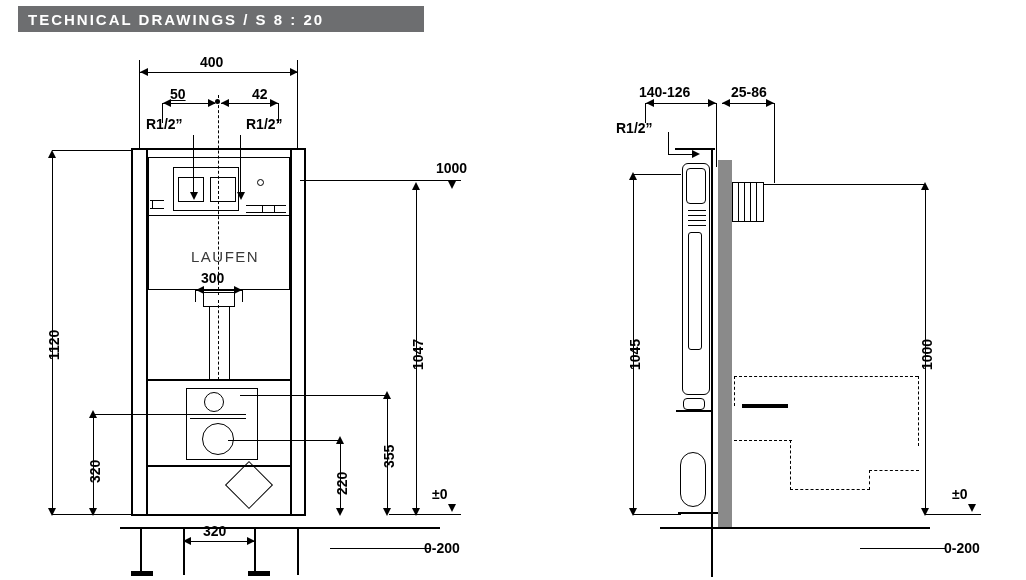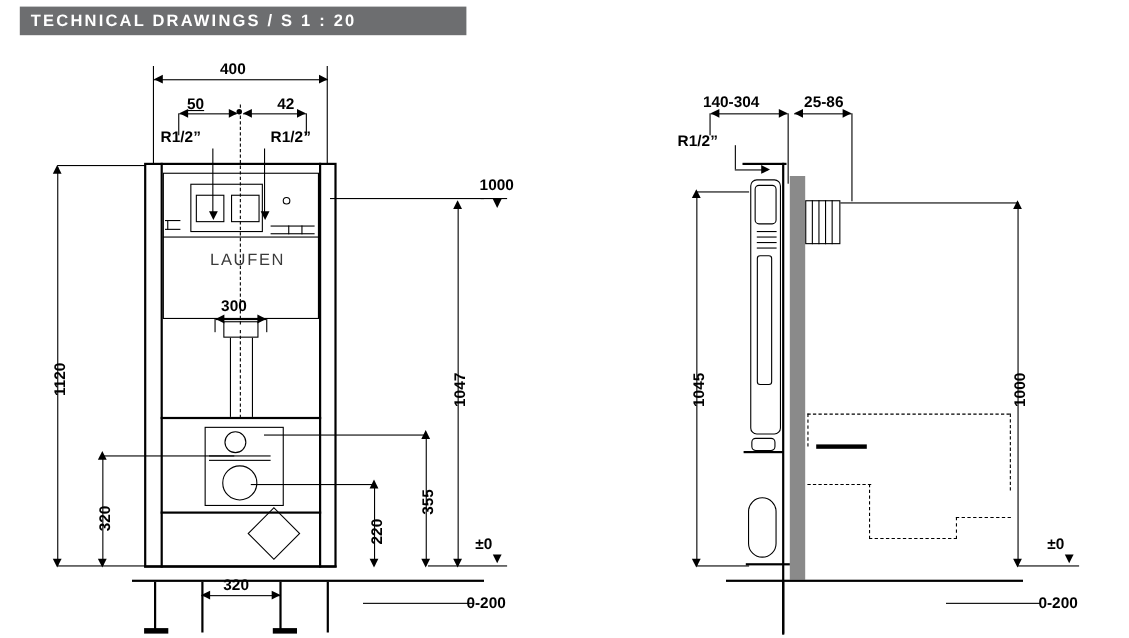--- a/index.html
+++ b/index.html
@@ -106,21 +106,21 @@
     color: #3a3a3a;
     font-family: "Liberation Sans", sans-serif;
   }
 </style>
 </head>
 <body>
 
 <div id="page">
 
   <div id="header-bar">
-    <span id="header-title">TECHNICAL DRAWINGS / S 1 : 20</span>
+    <span id="header-title">TECHNICAL DRAWINGS / S 8 : 20</span>
   </div>
 
   <div>
 
     <div class="ln" style="left:140px; top:72px; width:158px; height:1px;"></div>
     <div class="ar ar-l" style="left:140px; top:68px;"></div>
     <div class="ar ar-r" style="left:290px; top:68px;"></div>
     <div class="ln" style="left:139px; top:60px; width:1px; height:90px;"></div>
     <div class="ln" style="left:297px; top:60px; width:1px; height:90px;"></div>
     <div class="lbl" style="left:200px; top:54px;">400</div>
@@ -161,21 +161,21 @@
     <div class="box" style="left:210px; top:177px; width:26px; height:25px;"></div>
     <div class="circ" style="left:257px; top:179px; width:7px; height:7px;"></div>
     <div class="ln" style="left:150px; top:200px; width:14px; height:1px;"></div>
     <div class="ln" style="left:150px; top:208px; width:14px; height:1px;"></div>
     <div class="ln" style="left:152px; top:200px; width:1px; height:9px;"></div>
     <div class="ln" style="left:246px; top:205px; width:40px; height:1px;"></div>
     <div class="ln" style="left:246px; top:212px; width:40px; height:1px;"></div>
     <div class="ln" style="left:262px; top:205px; width:1px; height:8px;"></div>
     <div class="ln" style="left:274px; top:205px; width:1px; height:8px;"></div>
 
-    <div class="logo" style="left:191px; top:228px;">LAUFEN</div>
+    <div class="logo" style="left:191px; top:248px;">LAUFEN</div>
 
     <div class="ln" style="left:196px; top:290px; width:46px; height:1px;"></div>
     <div class="ar ar-l" style="left:196px; top:286px;"></div>
     <div class="ar ar-r" style="left:234px; top:286px;"></div>
     <div class="lbl" style="left:201px; top:270px;">300</div>
     <div class="ln" style="left:195px; top:290px; width:1px; height:12px;"></div>
     <div class="ln" style="left:242px; top:290px; width:1px; height:12px;"></div>
 
     <div class="box" style="left:203px; top:292px; width:32px; height:15px;"></div>
     <div class="ln" style="left:209px; top:307px; width:1px; height:72px;"></div>
@@ -247,21 +247,21 @@
 
     <div class="ln" style="left:330px; top:548px; width:100px; height:1px;"></div>
     <div class="lbl" style="left:424px; top:540px;">0-200</div>
   </div>
 
   <div>
 
     <div class="ln" style="left:646px; top:103px; width:70px; height:1px;"></div>
     <div class="ar ar-l" style="left:646px; top:99px;"></div>
     <div class="ar ar-r" style="left:708px; top:99px;"></div>
-    <div class="lbl" style="left:639px; top:84px;">140-304</div>
+    <div class="lbl" style="left:639px; top:84px;">140-126</div>
     <div class="ln" style="left:645px; top:103px; width:1px; height:20px;"></div>
 
     <div class="ln" style="left:722px; top:103px; width:52px; height:1px;"></div>
     <div class="ar ar-l" style="left:722px; top:99px;"></div>
     <div class="ar ar-r" style="left:766px; top:99px;"></div>
     <div class="lbl" style="left:731px; top:84px;">25-86</div>
     <div class="ln" style="left:716px; top:103px; width:1px; height:64px;"></div>
     <div class="ln" style="left:774px; top:103px; width:1px; height:80px;"></div>
 
     <div class="lbl" style="left:616px; top:120px;">R1/2”</div>

